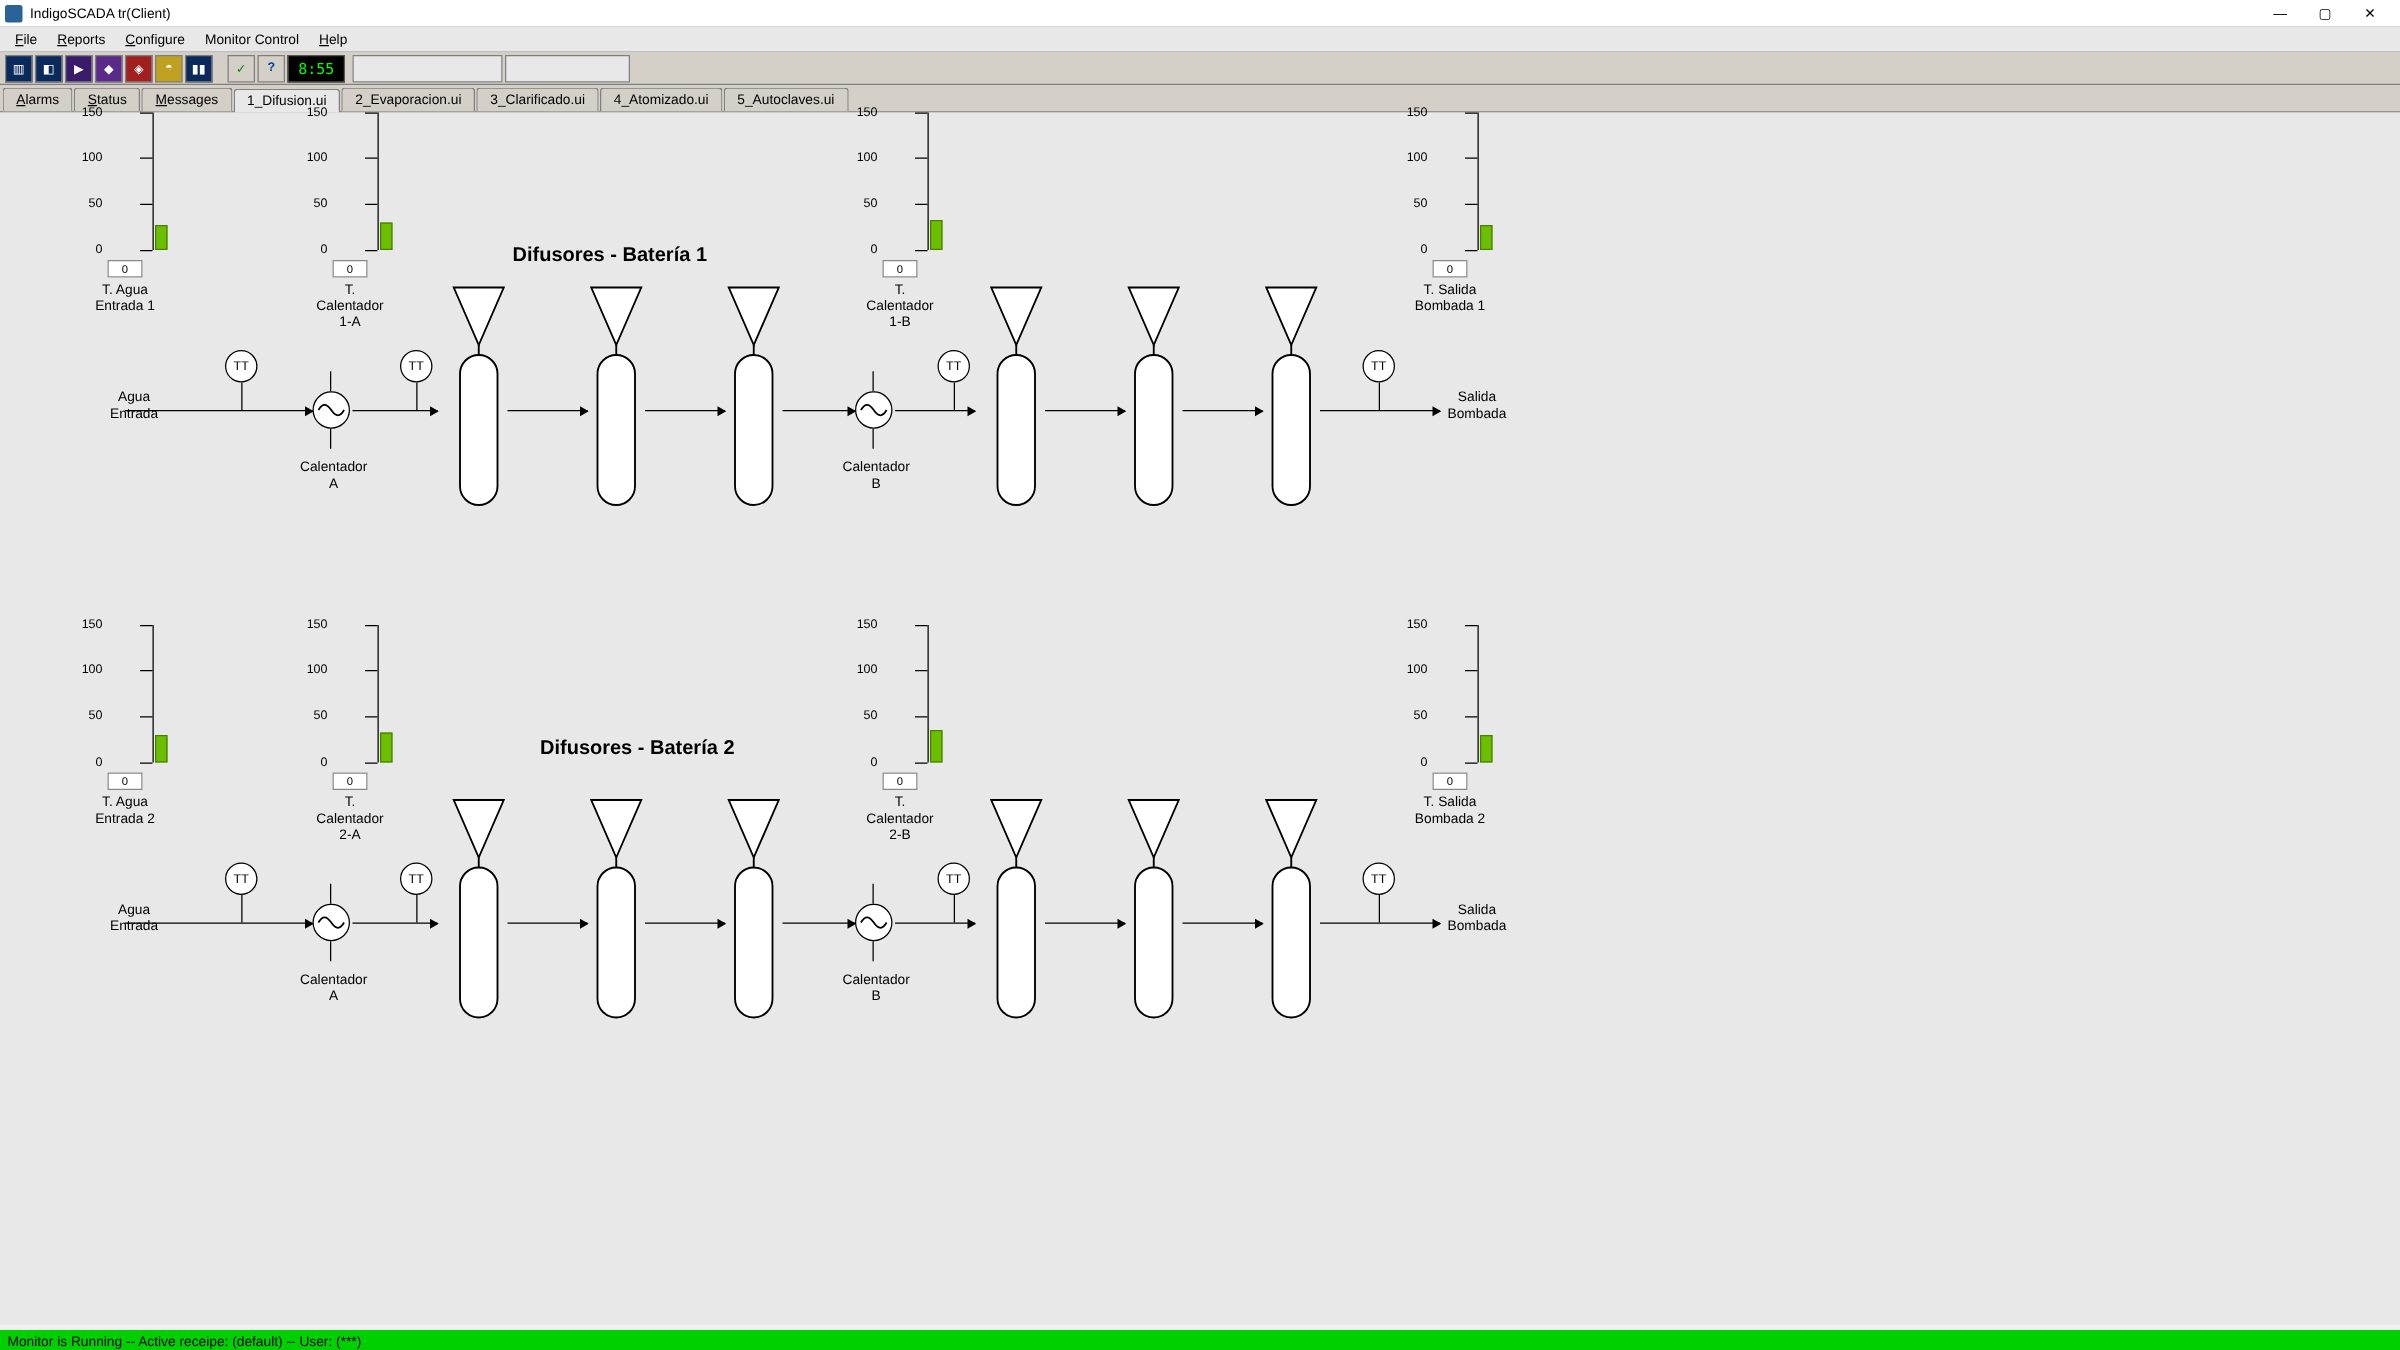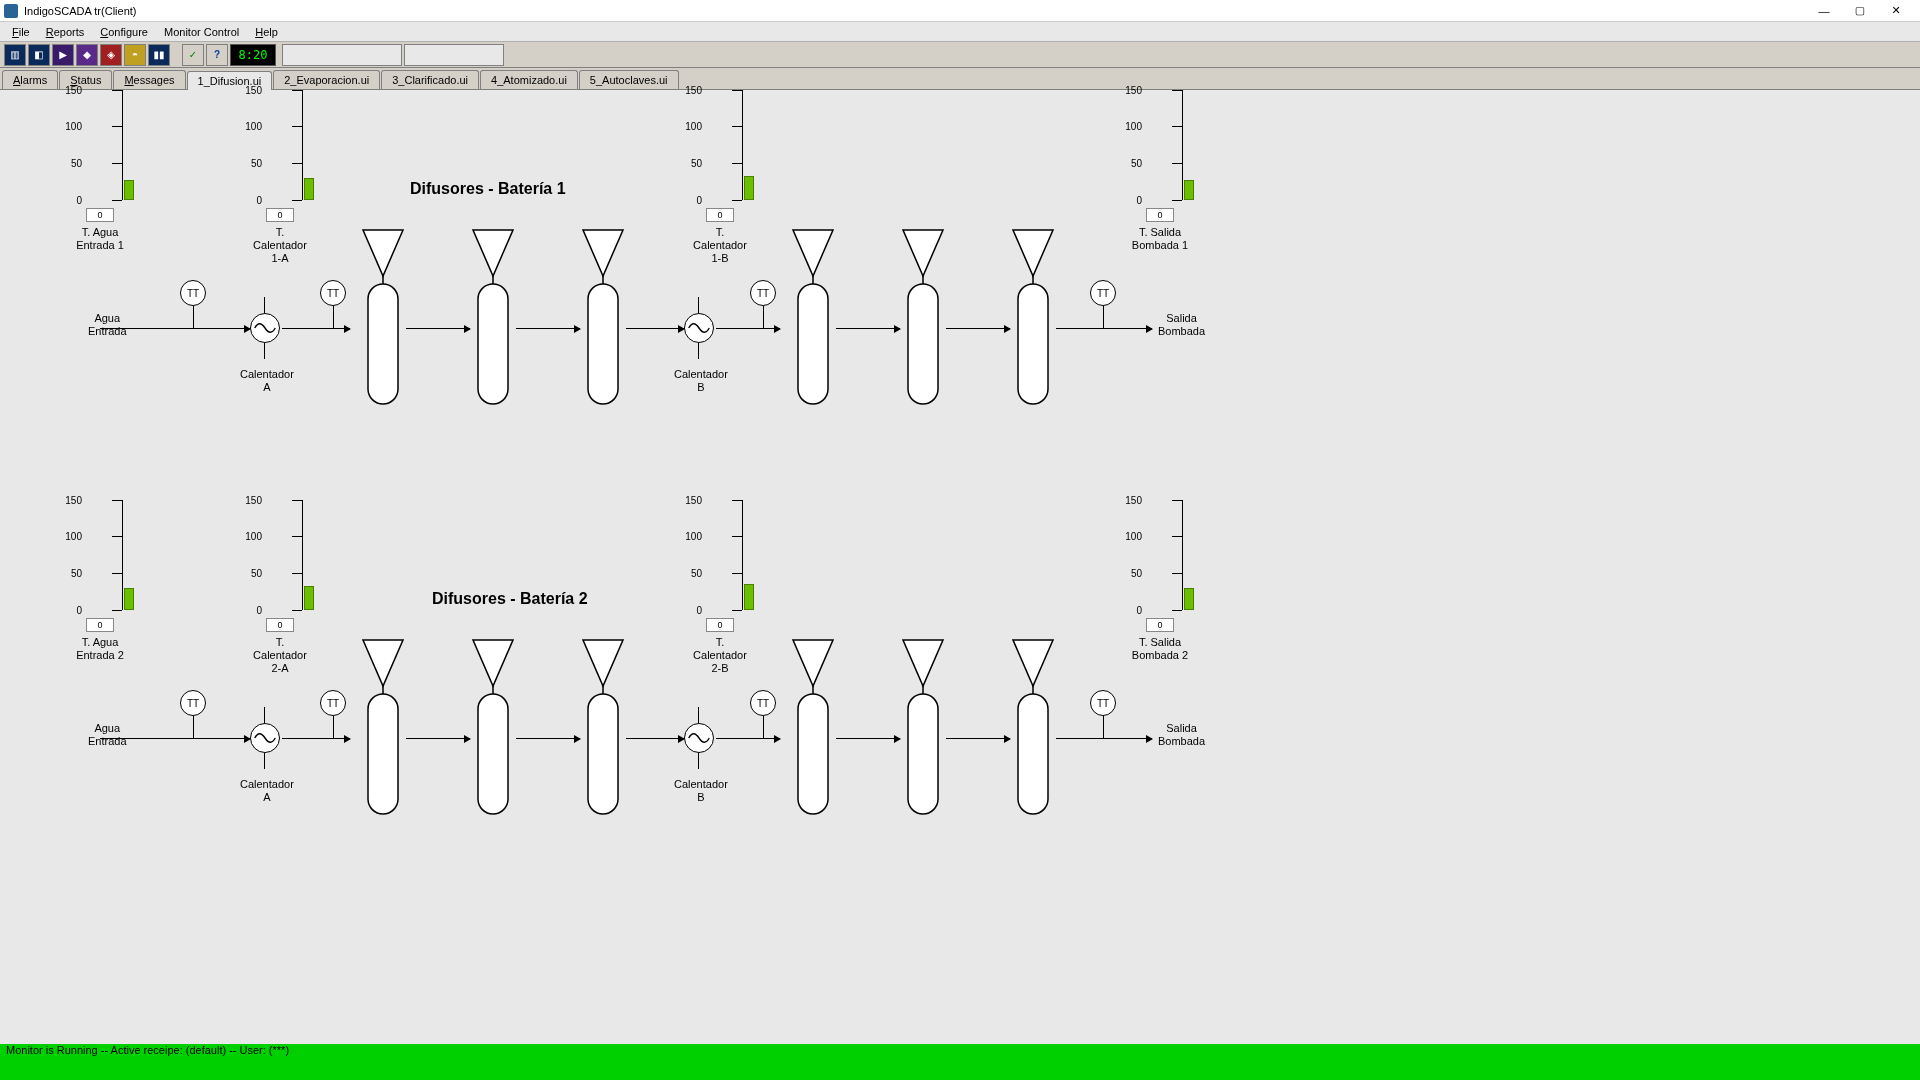--- a/index.html
+++ b/index.html
@@ -87,24 +87,24 @@
 }
 .tab.active { background: #e8e8e8; position:relative; top:1px; }
 .canvas {
   position: relative;
   width: 100%;
   height: calc(100% - 22px - 20px - 26px - 22px - 20px);
   background: #e8e8e8;
 }
 .statusbar {
   position:absolute; bottom:0; left:0; right:0;
-  height: 36px;
+  height: 16px;
   background: #00d000;
   color: #000;
-  display:flex; align-items:flex-start;
+  display:flex; align-items:flex-end;
   padding: 0 6px;
   font-size: 11px;
 }
 
 .gauge {
   position:absolute;
   width: 60px;
 }
 .gauge-scale {
   position:relative;
@@ -185,21 +185,21 @@
   <div class="tool-btn">▥</div>
   <div class="tool-btn">◧</div>
   <div class="tool-btn" style="background:#3a1a6a">▶</div>
   <div class="tool-btn" style="background:#5a2a8a">◆</div>
   <div class="tool-btn" style="background:#a02020">◈</div>
   <div class="tool-btn" style="background:#c0a020">◓</div>
   <div class="tool-btn">▮▮</div>
   <div style="width:8px"></div>
   <div class="tool-btn lt" style="color:#008000">✓</div>
   <div class="tool-btn lt" style="color:#003f9f;font-weight:bold">?</div>
-  <div class="clock-box">8:20</div>
+  <div class="clock-box">8:55</div>
   <div class="toolbar-spacer"></div>
   <div class="toolbar-spacer2"></div>
 </div>
 
 <div class="tabbar">
   <div class="tab"><u>A</u>larms</div>
   <div class="tab"><u>S</u>tatus</div>
   <div class="tab"><u>M</u>essages</div>
   <div class="tab active">1_Difusion.ui</div>
   <div class="tab">2_Evaporacion.ui</div>
@@ -266,21 +266,21 @@
       <div class="gauge-label" style="top:100%">0</div>
       <div class="gauge-tick major" style="top:0"></div>
       <div class="gauge-tick major" style="top:33%"></div>
       <div class="gauge-tick major" style="top:66%"></div>
       <div class="gauge-tick major" style="top:100%"></div>
       <div class="gauge-bar" style="height:19.8px"></div>
     </div>
     <div class="gauge-box">0</div>
     <div class="gauge-caption">T. Salida<br>Bombada 1</div>
     </div>
-    <div class="section-title" style="left: 410px; top: 90px; text-align: right;">Difusores - Batería 1</div>
+    <div class="section-title" style="left: 410px; top: 106px; text-align: right;">Difusores - Batería 1</div>
     <div class="label" style="left: 88px; top: 222px;">Agua<br>Entrada</div>
     <div class="label" style="left: 1158px; top: 222px;">Salida<br>Bombada</div>
     <div class="flowline" style="left: 100px; top: 238px; width: 150px;"></div>
     <div class="heater" style="left: 250px; top: 223px;"><svg viewBox="0 0 30 30">
         <path d="M4 15 Q9 6 15 15 Q21 24 26 15" stroke="#000" fill="none" stroke-width="1.5"></path>
       </svg></div>
     <div style="position: absolute; left: 264px; top: 207px; width: 1px; height: 16px; background: rgb(0, 0, 0);"></div>
     <div style="position: absolute; left: 264px; top: 253px; width: 1px; height: 16px; background: rgb(0, 0, 0);"></div>
     <div class="label" style="left: 240px; top: 278px;">Calentador<br>A</div>
     <div class="flowline" style="left: 282px; top: 238px; width: 68px;"></div>

